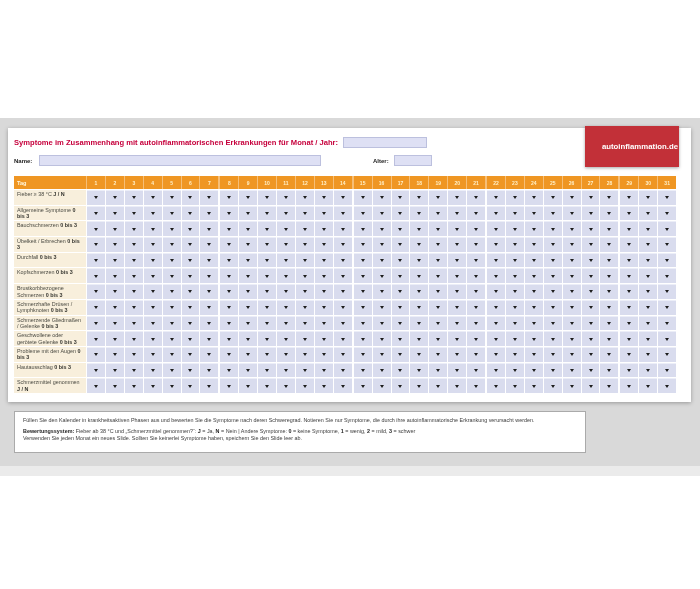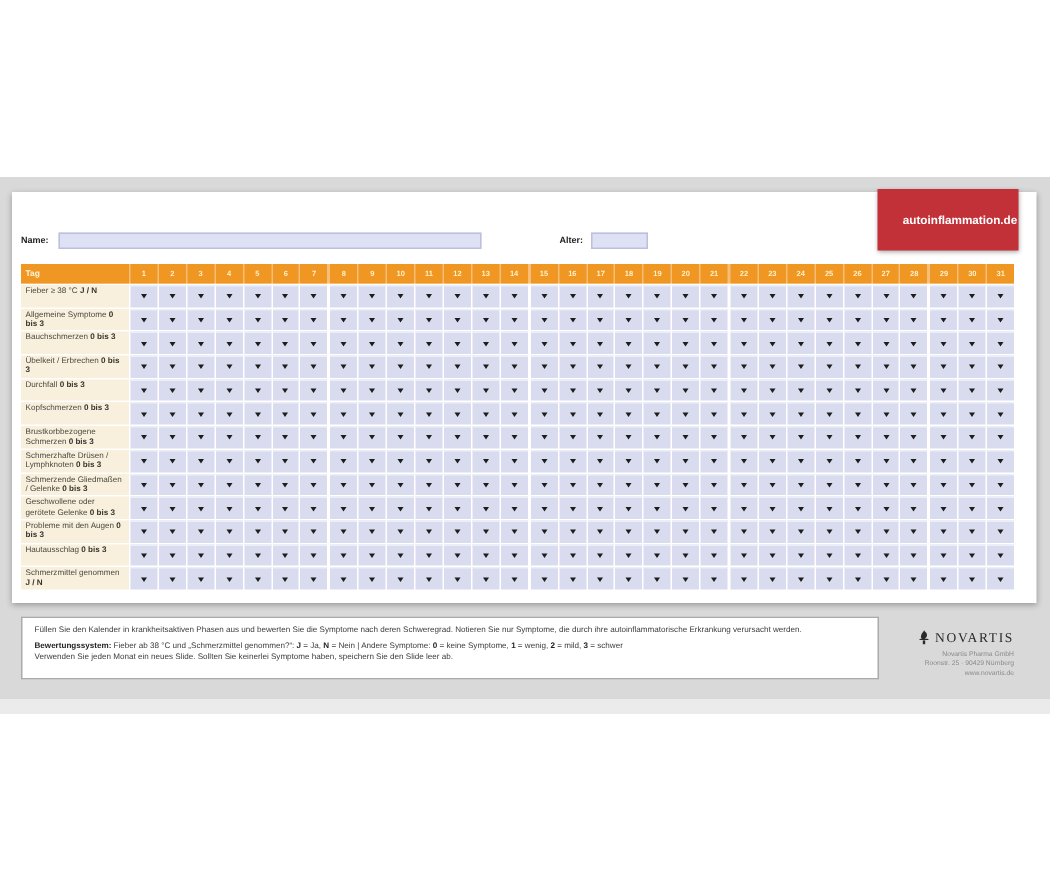--- a/index.html
+++ b/index.html
@@ -60,20 +60,24 @@
   .nov-address{margin-top:3px;font-size:4.5px;color:#8a8a8a;line-height:1.4;}
 </style>
 </head>
 <body>
 
 <div id="page">
   <div class="gray-band"></div>
   <div class="gray-band-fade"></div>
 
   <div class="card">
+    <div class="title-row">
+      <span class="title">Symptome im Zusammenhang mit autoinflammatorischen Erkrankungen für Monat / Jahr:</span>
+      <input class="lav-input my-input" value="" style="">
+    </div>
 
     <span class="form-label name-label">Name:</span>
     <input class="lav-input name-input" value="" style="">
     <span class="form-label age-label">Alter:</span>
     <input class="lav-input age-input" value="" style="">
 
     <div class="table">
       <div class="thead">
         <div class="tag-cell">Tag</div>
       <div class="day-cell">1</div>
@@ -1364,29 +1368,13 @@
   <div class="logo-box">
     <span>autoinflammation.de</span>
   </div>
 
   <div class="footer-box">
     <p class="footer-line1">Füllen Sie den Kalender in krankheitsaktiven Phasen aus und bewerten Sie die Symptome nach deren Schweregrad. Notieren Sie nur Symptome, die durch ihre autoinflammatorische Erkrankung verursacht werden.</p>
     <p class="footer-line2"><span class="b">Bewertungssystem:</span><span> Fieber ab 38 °C und „Schmerzmittel genommen?“: </span><span class="b">J</span><span> = Ja, </span><span class="b">N</span><span> = Nein   |   Andere Symptome: </span><span class="b">0</span><span> = keine Symptome, </span><span class="b">1</span><span> = wenig, </span><span class="b">2</span><span> = mild, </span><span class="b">3</span><span> = schwer</span></p>
     <p class="footer-line3">Verwenden Sie jeden Monat ein neues Slide. Sollten Sie keinerlei Symptome haben, speichern Sie den Slide leer ab.</p>
   </div>
 
-  <div class="novartis">
-    <div class="nov-brand">
-      <span class="nov-icon">
-        <svg width="8" height="10" viewBox="0 0 10 12" fill="#2a2a2a" xmlns="http://www.w3.org/2000/svg">
-          <path d="M5 0 C6.2 1.8 8 2.4 7.4 4.8 C7 6.5 5.6 7 5.6 7 L6.8 7 C6.8 7 8.4 6.6 9 8 L1 8 C1.6 6.6 3.2 7 3.2 7 C3.2 7 2.1 6.7 2.6 4.4 C3 2.4 4.4 1.9 5 0 Z"></path>
-          <rect x="4" y="8.4" width="2" height="3.2"></rect>
-        </svg>
-      </span>
-      <span>NOVARTIS</span>
-    </div>
-    <div class="nov-address">
-      <div>Novartis Pharma GmbH</div>
-      <div>Roonstr. 25 · 90429 Nürnberg</div>
-      <div>www.novartis.de</div>
-    </div>
-  </div>
 </div>
 
 </body></html>

